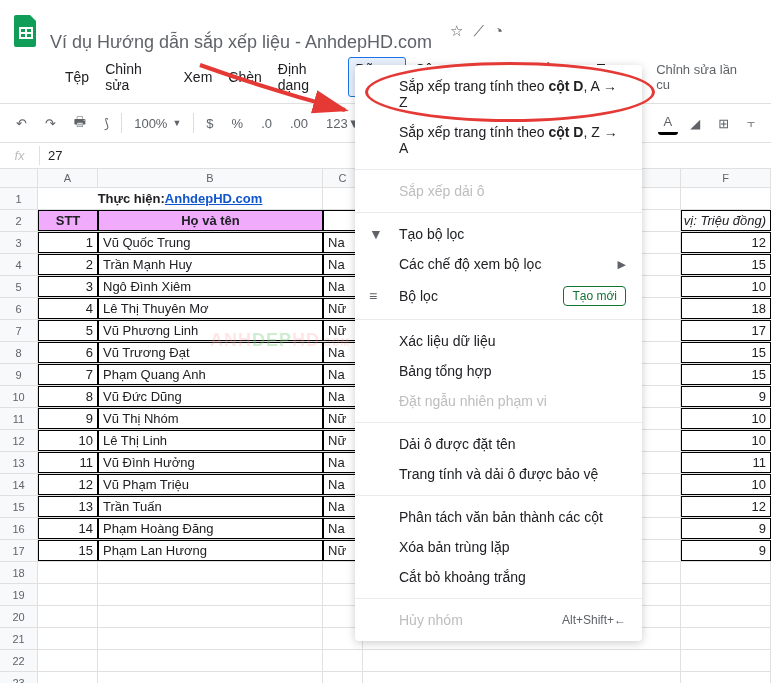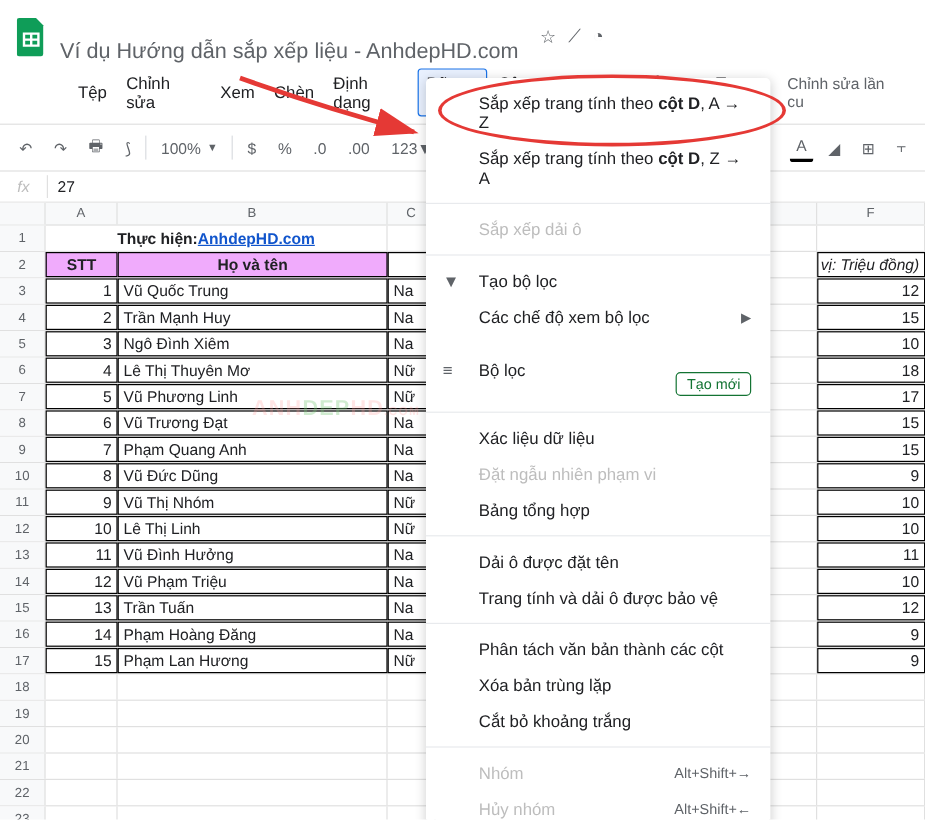--- a/index.html
+++ b/index.html
@@ -34,21 +34,21 @@
 .hdr-cell { font-weight: bold; background: #f0abfc; justify-content: center; }
 .row1 .cell { border-right: 1px solid #e0e0e0; }
 .merged-title { width: 285px; justify-content: center; font-weight: bold; }
 .link { color: #1155cc; text-decoration: underline; }
 .bordered { border: 1px solid #000 !important; }
 .dropdown { position: absolute; top: 65px; left: 355px; width: 287px; background: #fff; box-shadow: 0 2px 10px rgba(0,0,0,0.2); border-radius: 4px; z-index: 100; padding: 6px 0; font-size: 14px; }
 .dd-item { padding: 7px 16px 7px 44px; cursor: pointer; position: relative; display: flex; align-items: center; justify-content: space-between; }
 .dd-item.disabled { color: #bdbdbd; cursor: default; }
 .dd-sep { height: 1px; background: #e8eaed; margin: 6px 0; }
 .dd-icon { position: absolute; left: 14px; color: #5f6368; font-size: 14px; }
-.dd-badge { border: 1px solid #137333; color: #137333; border-radius: 4px; padding: 2px 8px; font-size: 12px; font-weight: 500; margin-top: 24px; }
+.dd-badge { border: 1px solid #137333; color: #137333; border-radius: 4px; padding: 2px 8px; font-size: 12px; font-weight: 500; }
 .dd-shortcut { color: #5f6368; font-size: 12px; }
 .dd-arrow { color: #5f6368; font-size: 11px; }
 .circle-annot { position: absolute; top: 62px; left: 365px; width: 290px; height: 60px; border: 3px solid #e53935; border-radius: 50%; z-index: 101; pointer-events: none; }
 .arrow-svg { position: absolute; top: 60px; left: 190px; z-index: 102; pointer-events: none; }
 .watermark { position: absolute; top: 330px; left: 210px; font-size: 18px; font-weight: bold; color: rgba(255,150,150,0.25); letter-spacing: 1px; z-index: 50; pointer-events: none; }
 .watermark .green { color: rgba(120,200,120,0.35); }
 .last-col-hdr { justify-content: flex-end; font-style: italic; font-weight: normal; }
 .bold-text b { font-weight: bold; }
 .col-gap { flex: 1; }
 </style>
@@ -333,48 +333,44 @@
     </div>
   <div class="dd-item">
       <span class="dd-icon">≡</span>
       <span>Bộ lọc</span>
       <span class="dd-badge">Tạo mới</span>
     </div>
   <div class="dd-sep"></div>
   <div class="dd-item">
       <span>Xác liệu dữ liệu</span>
     </div>
+  <div class="dd-item">
+      <span>Bảng tổng hợp</span>
+    </div>
   <div class="dd-item disabled">
       <span>Đặt ngẫu nhiên phạm vi</span>
     </div>
-  <div class="dd-item">
-      <span>Bảng tổng hợp</span>
-    </div>
   <div class="dd-sep"></div>
   <div class="dd-item">
       <span>Dải ô được đặt tên</span>
     </div>
   <div class="dd-item">
       <span>Trang tính và dải ô được bảo vệ</span>
     </div>
   <div class="dd-sep"></div>
   <div class="dd-item">
       <span>Phân tách văn bản thành các cột</span>
     </div>
   <div class="dd-item">
       <span>Xóa bản trùng lặp</span>
     </div>
   <div class="dd-item">
       <span>Cắt bỏ khoảng trắng</span>
     </div>
   <div class="dd-sep"></div>
-  <div class="dd-item disabled">
-      <span>Nhóm</span>
-      <span class="dd-shortcut">Alt+Shift+→</span>
-    </div>
   <div class="dd-item disabled">
       <span>Hủy nhóm</span>
       <span class="dd-shortcut">Alt+Shift+←</span>
     </div>
 </div>
 
 <div class="circle-annot"></div>
 <svg class="arrow-svg" width="180" height="80">
   <defs>
       <marker id="ah" markerWidth="10" markerHeight="10" refX="8" refY="3" orient="auto">

